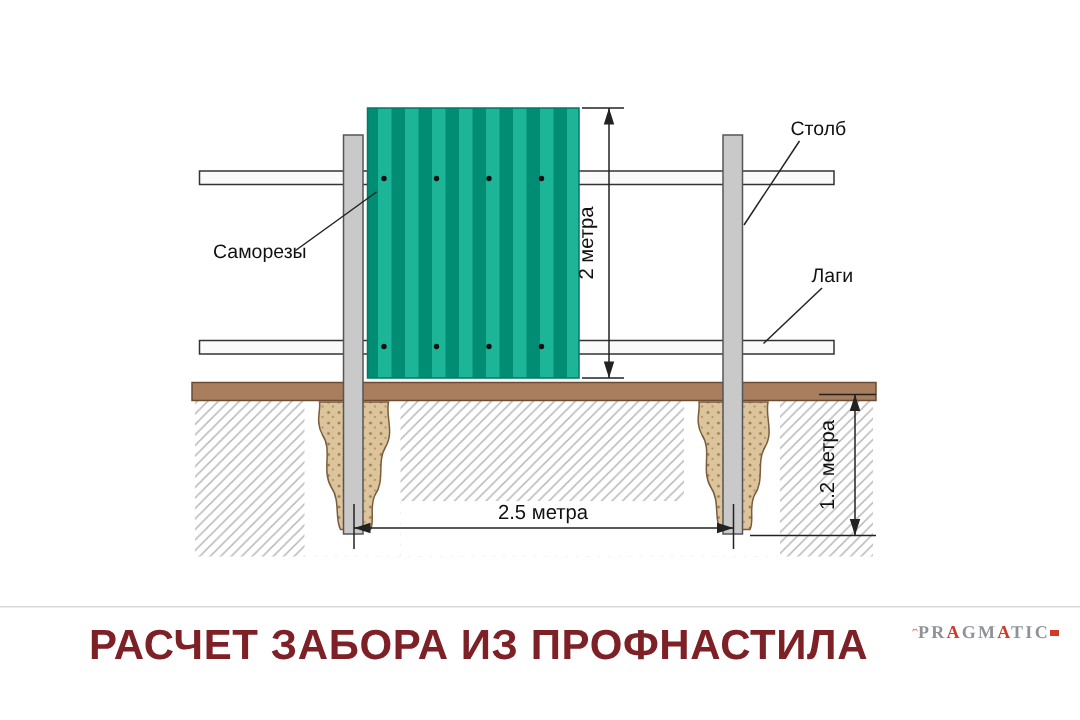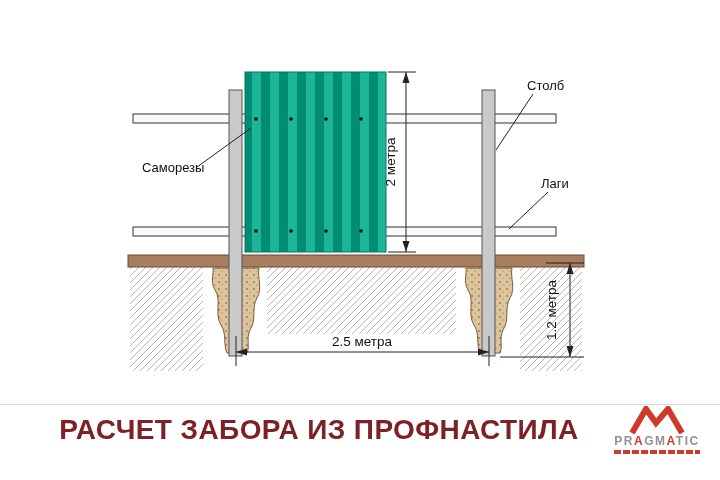--- a/index.html
+++ b/index.html
@@ -5,21 +5,21 @@
   html,body{margin:0;padding:0;background:#fff;}
   #app{position:relative;width:720px;height:480px;background:#ffffff;overflow:hidden;
        font-family:"Liberation Sans",sans-serif;}
   #diagram-svg{position:absolute;left:0;top:0;}
   #diagram-svg text{font-family:"Liberation Sans",sans-serif;font-size:13px;fill:#111;}
   #diagram-svg text.dim{font-size:13.5px;}
   .separator{position:absolute;left:0;top:404px;width:720px;height:1px;background:#d8d8d8;}
   .footer-title{position:absolute;left:28px;right:110px;top:414px;text-align:center;
        font-size:28px;font-weight:bold;color:#7d2127;letter-spacing:.4px;white-space:nowrap;}
   .logo{position:absolute;right:14px;top:406px;width:98px;display:flex;
-        flex-direction:column;align-items:center;}
+        flex-direction:row;align-items:center;font-family:Liberation Serif, serif;}
   .logo-word{font-size:12px;font-weight:bold;letter-spacing:1.5px;color:#8f9397;
         line-height:1;margin-top:1px;white-space:nowrap;}
   .logo-word .a{color:#cf3a2a;}
   .logo-tagline{margin-top:3px;width:86px;height:4px;
         background:repeating-linear-gradient(90deg,#cf3a2a 0 7px,transparent 7px 9px);}
 </style>
 </head>
 <body>
 
 <div id="app">

